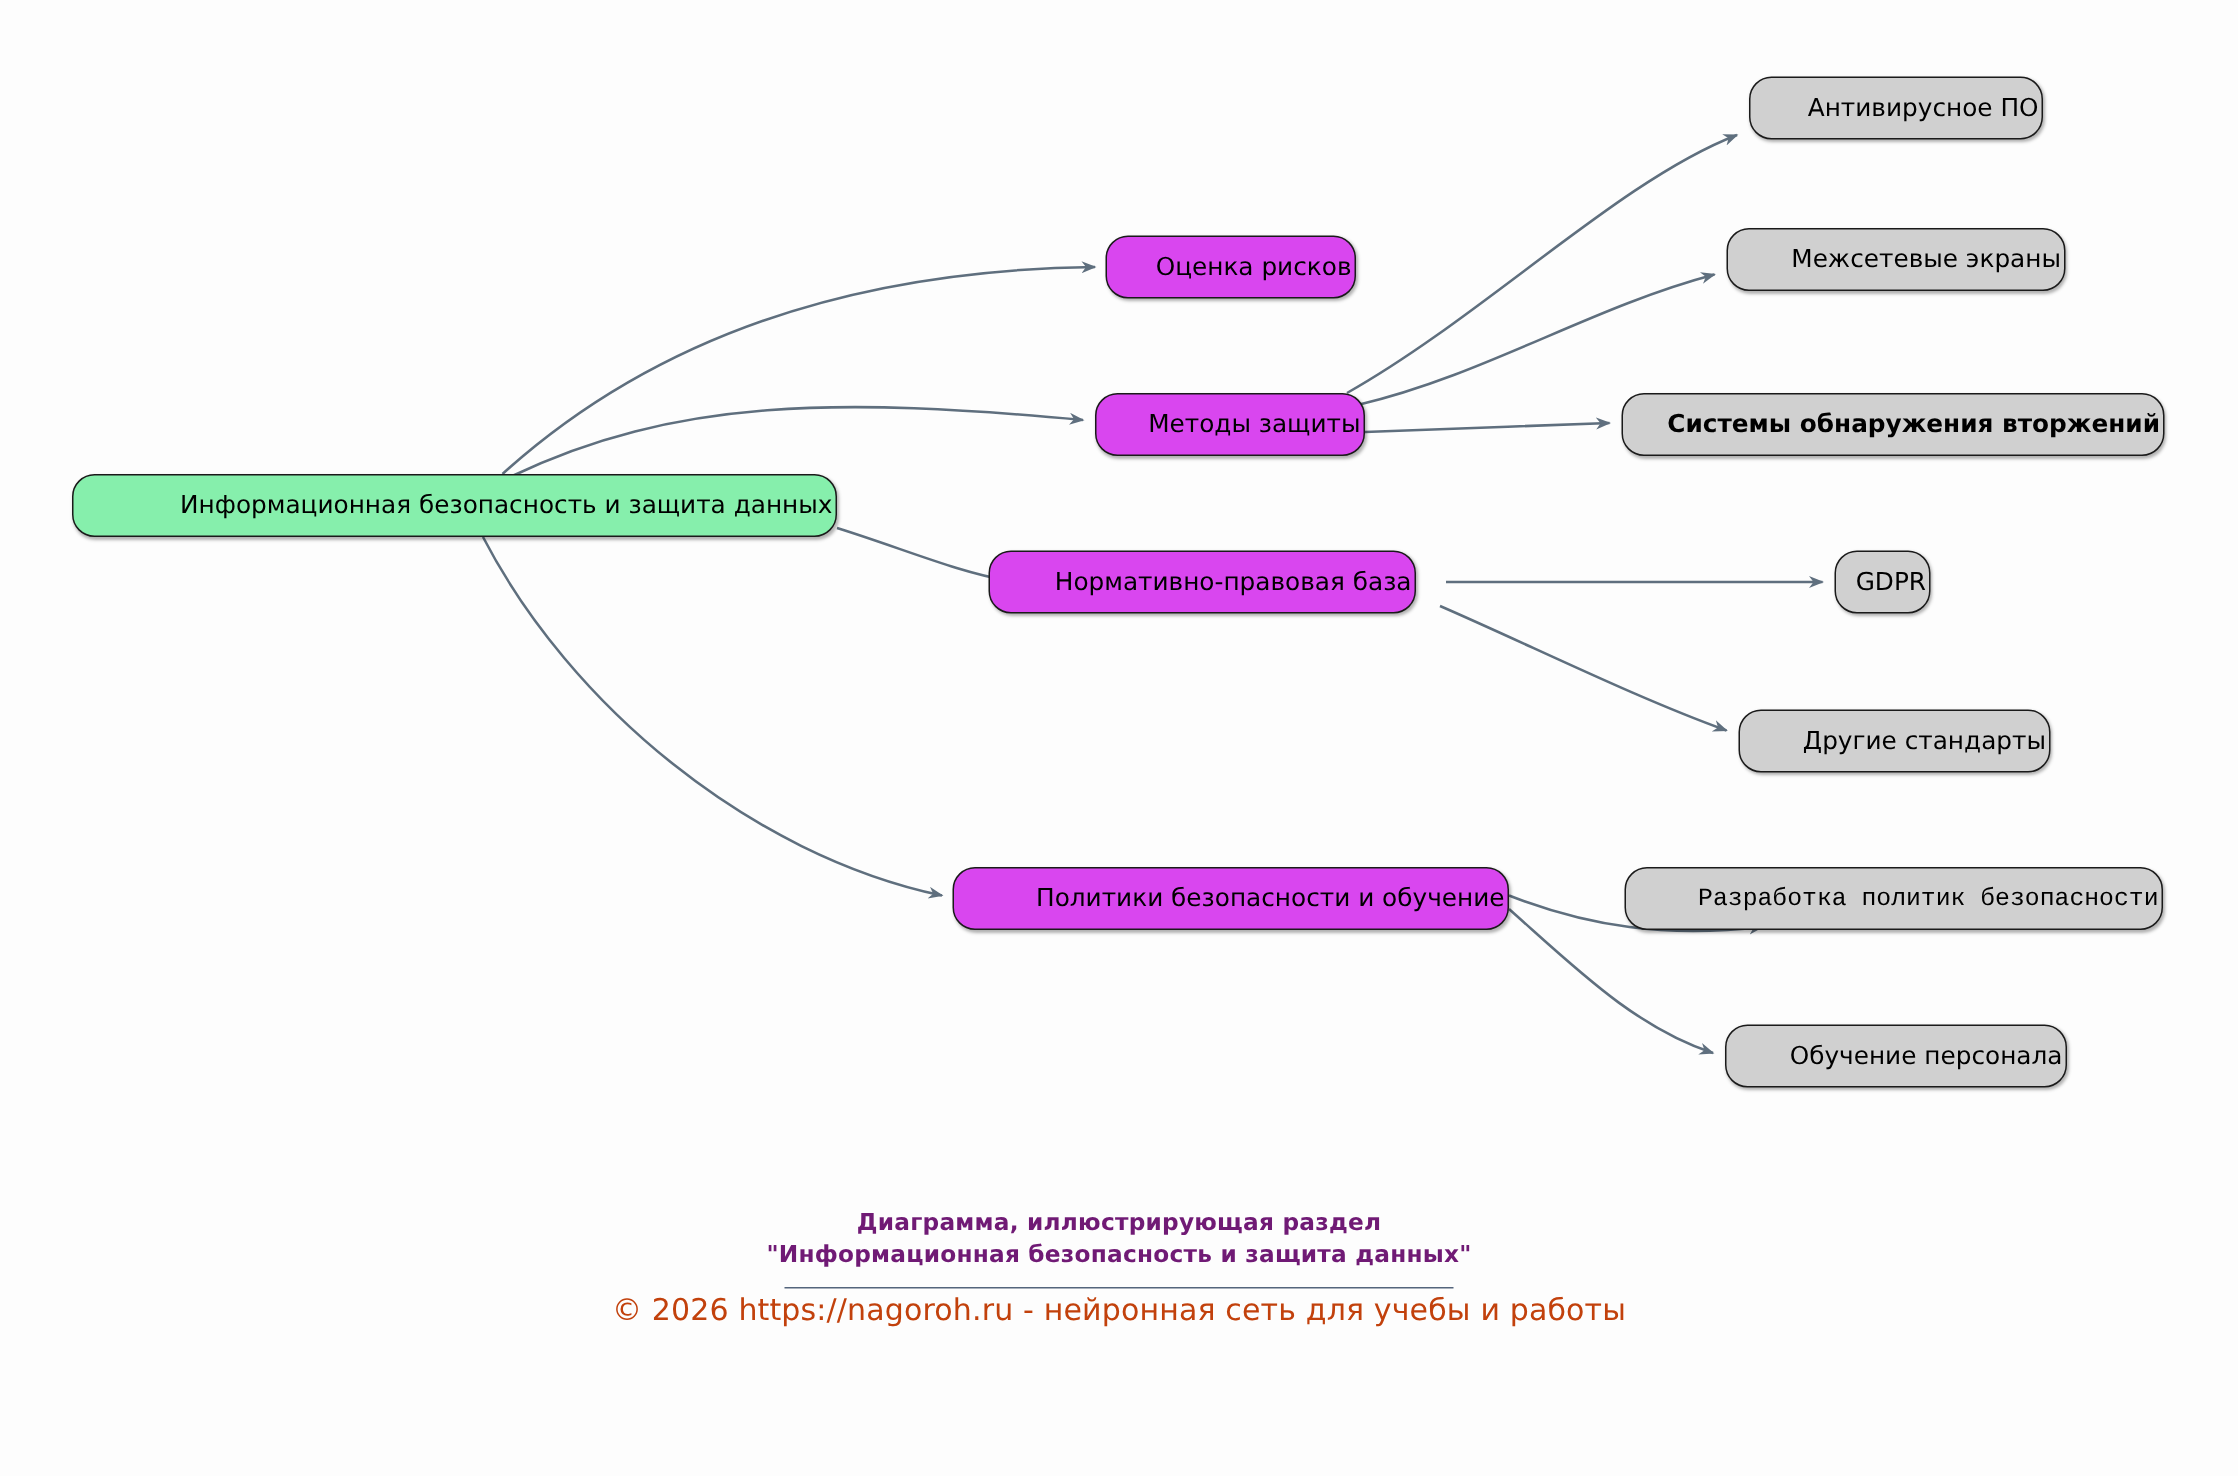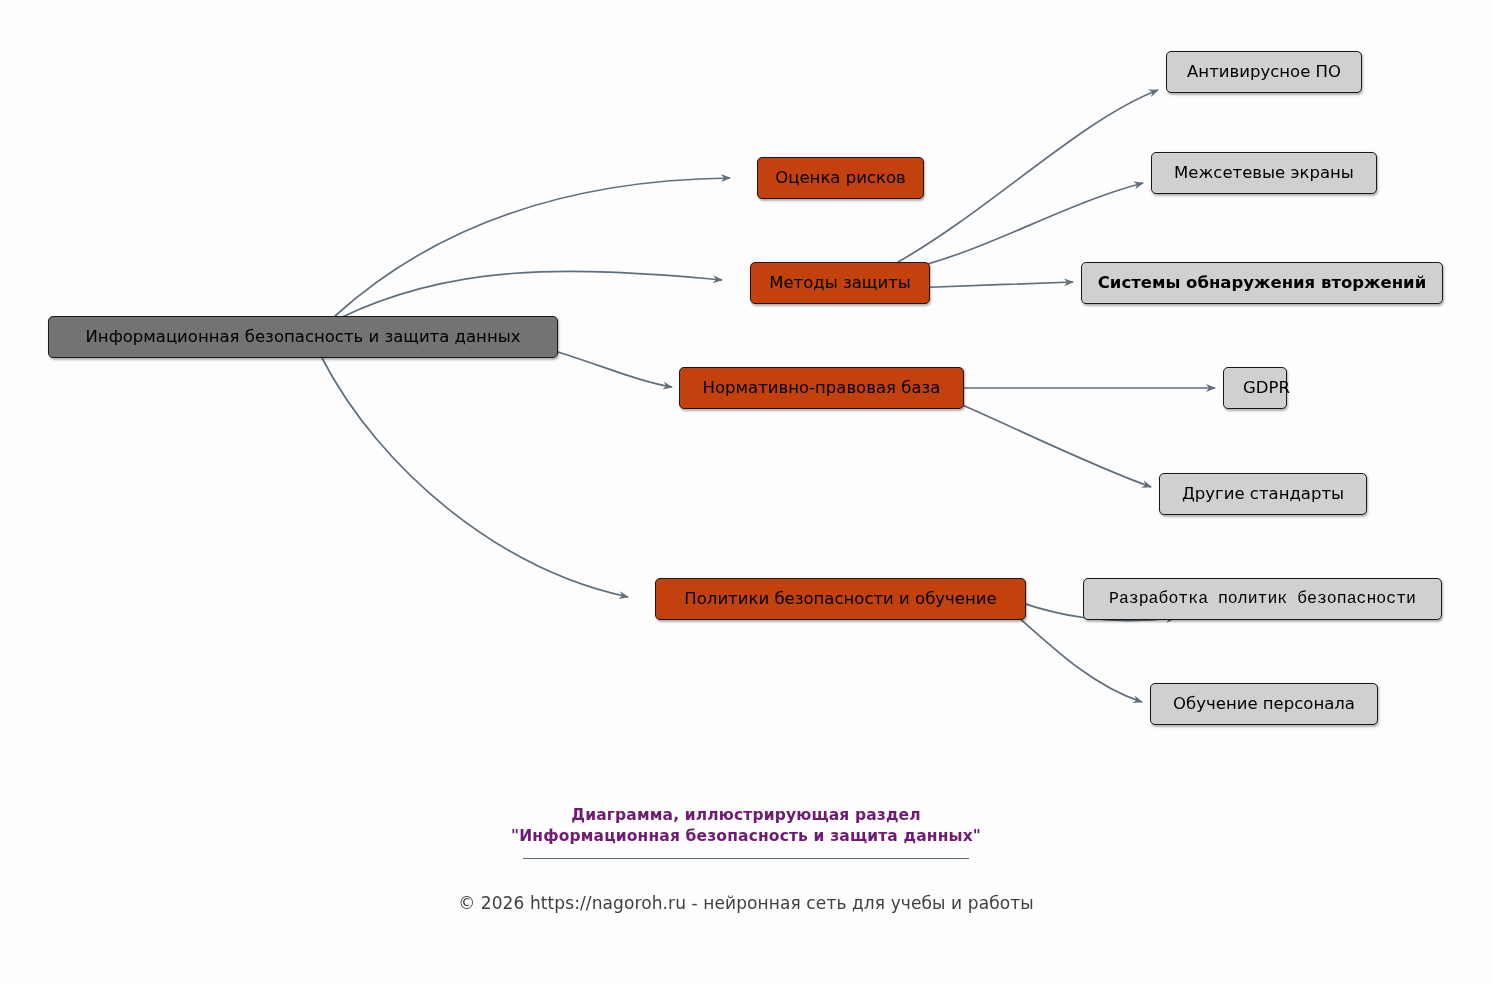--- a/index.html
+++ b/index.html
@@ -22,41 +22,40 @@
     top: 0;
     width: 1492px;
     height: 984px;
     pointer-events: none;
   }
   .node {
     position: absolute;
     box-sizing: border-box;
     display: flex;
     align-items: center;
-    justify-content: center;
+    justify-content: flex-end;
     border: 1.4px solid #1a1a1a;
-    border-radius: 5px;
+    border-radius: 15px;
     white-space: nowrap;
     color: #000000;
     box-shadow: 1px 1.5px 2.2px rgba(0,0,0,0.30);
     cursor: default;
   }
   .node-label {
     display: block;
     line-height: 1;
     padding: 0 2px;
   }
   .node.root {
-    background: #737373;
+    background: #86efac;
     font-size: 16.5px;
   }
   .node.branch {
-    background: #c2410c;
+    background: #d946ef;
     font-size: 16.5px;
-    margin-left: 20px;
   }
   .node.leaf {
     background: #d0d0d0;
     font-size: 16.5px;
   }
   #caption-block {
     position: absolute;
     left: 0;
     top: 805px;
     width: 1492px;
@@ -70,24 +69,24 @@
     line-height: 21px;
     letter-spacing: 0.15px;
   }
   #caption-divider {
     width: 446px;
     height: 0;
     margin: 11px auto 0 auto;
     border-top: 1.4px solid #54657c;
   }
   #footer-text {
-    margin-top: 34px;
+    margin-top: 2px;
     font-family: "DejaVu Sans", sans-serif;
-    font-size: 17px;
-    color: #404040;
+    font-size: 20px;
+    color: #c2410c;
     letter-spacing: 0.1px;
   }
 </style>
 </head>
 <body>
 
 <div id="canvas">
 
   <svg id="edge-layer" viewBox="0 0 1492 984" xmlns="http://www.w3.org/2000/svg">
     <defs>

